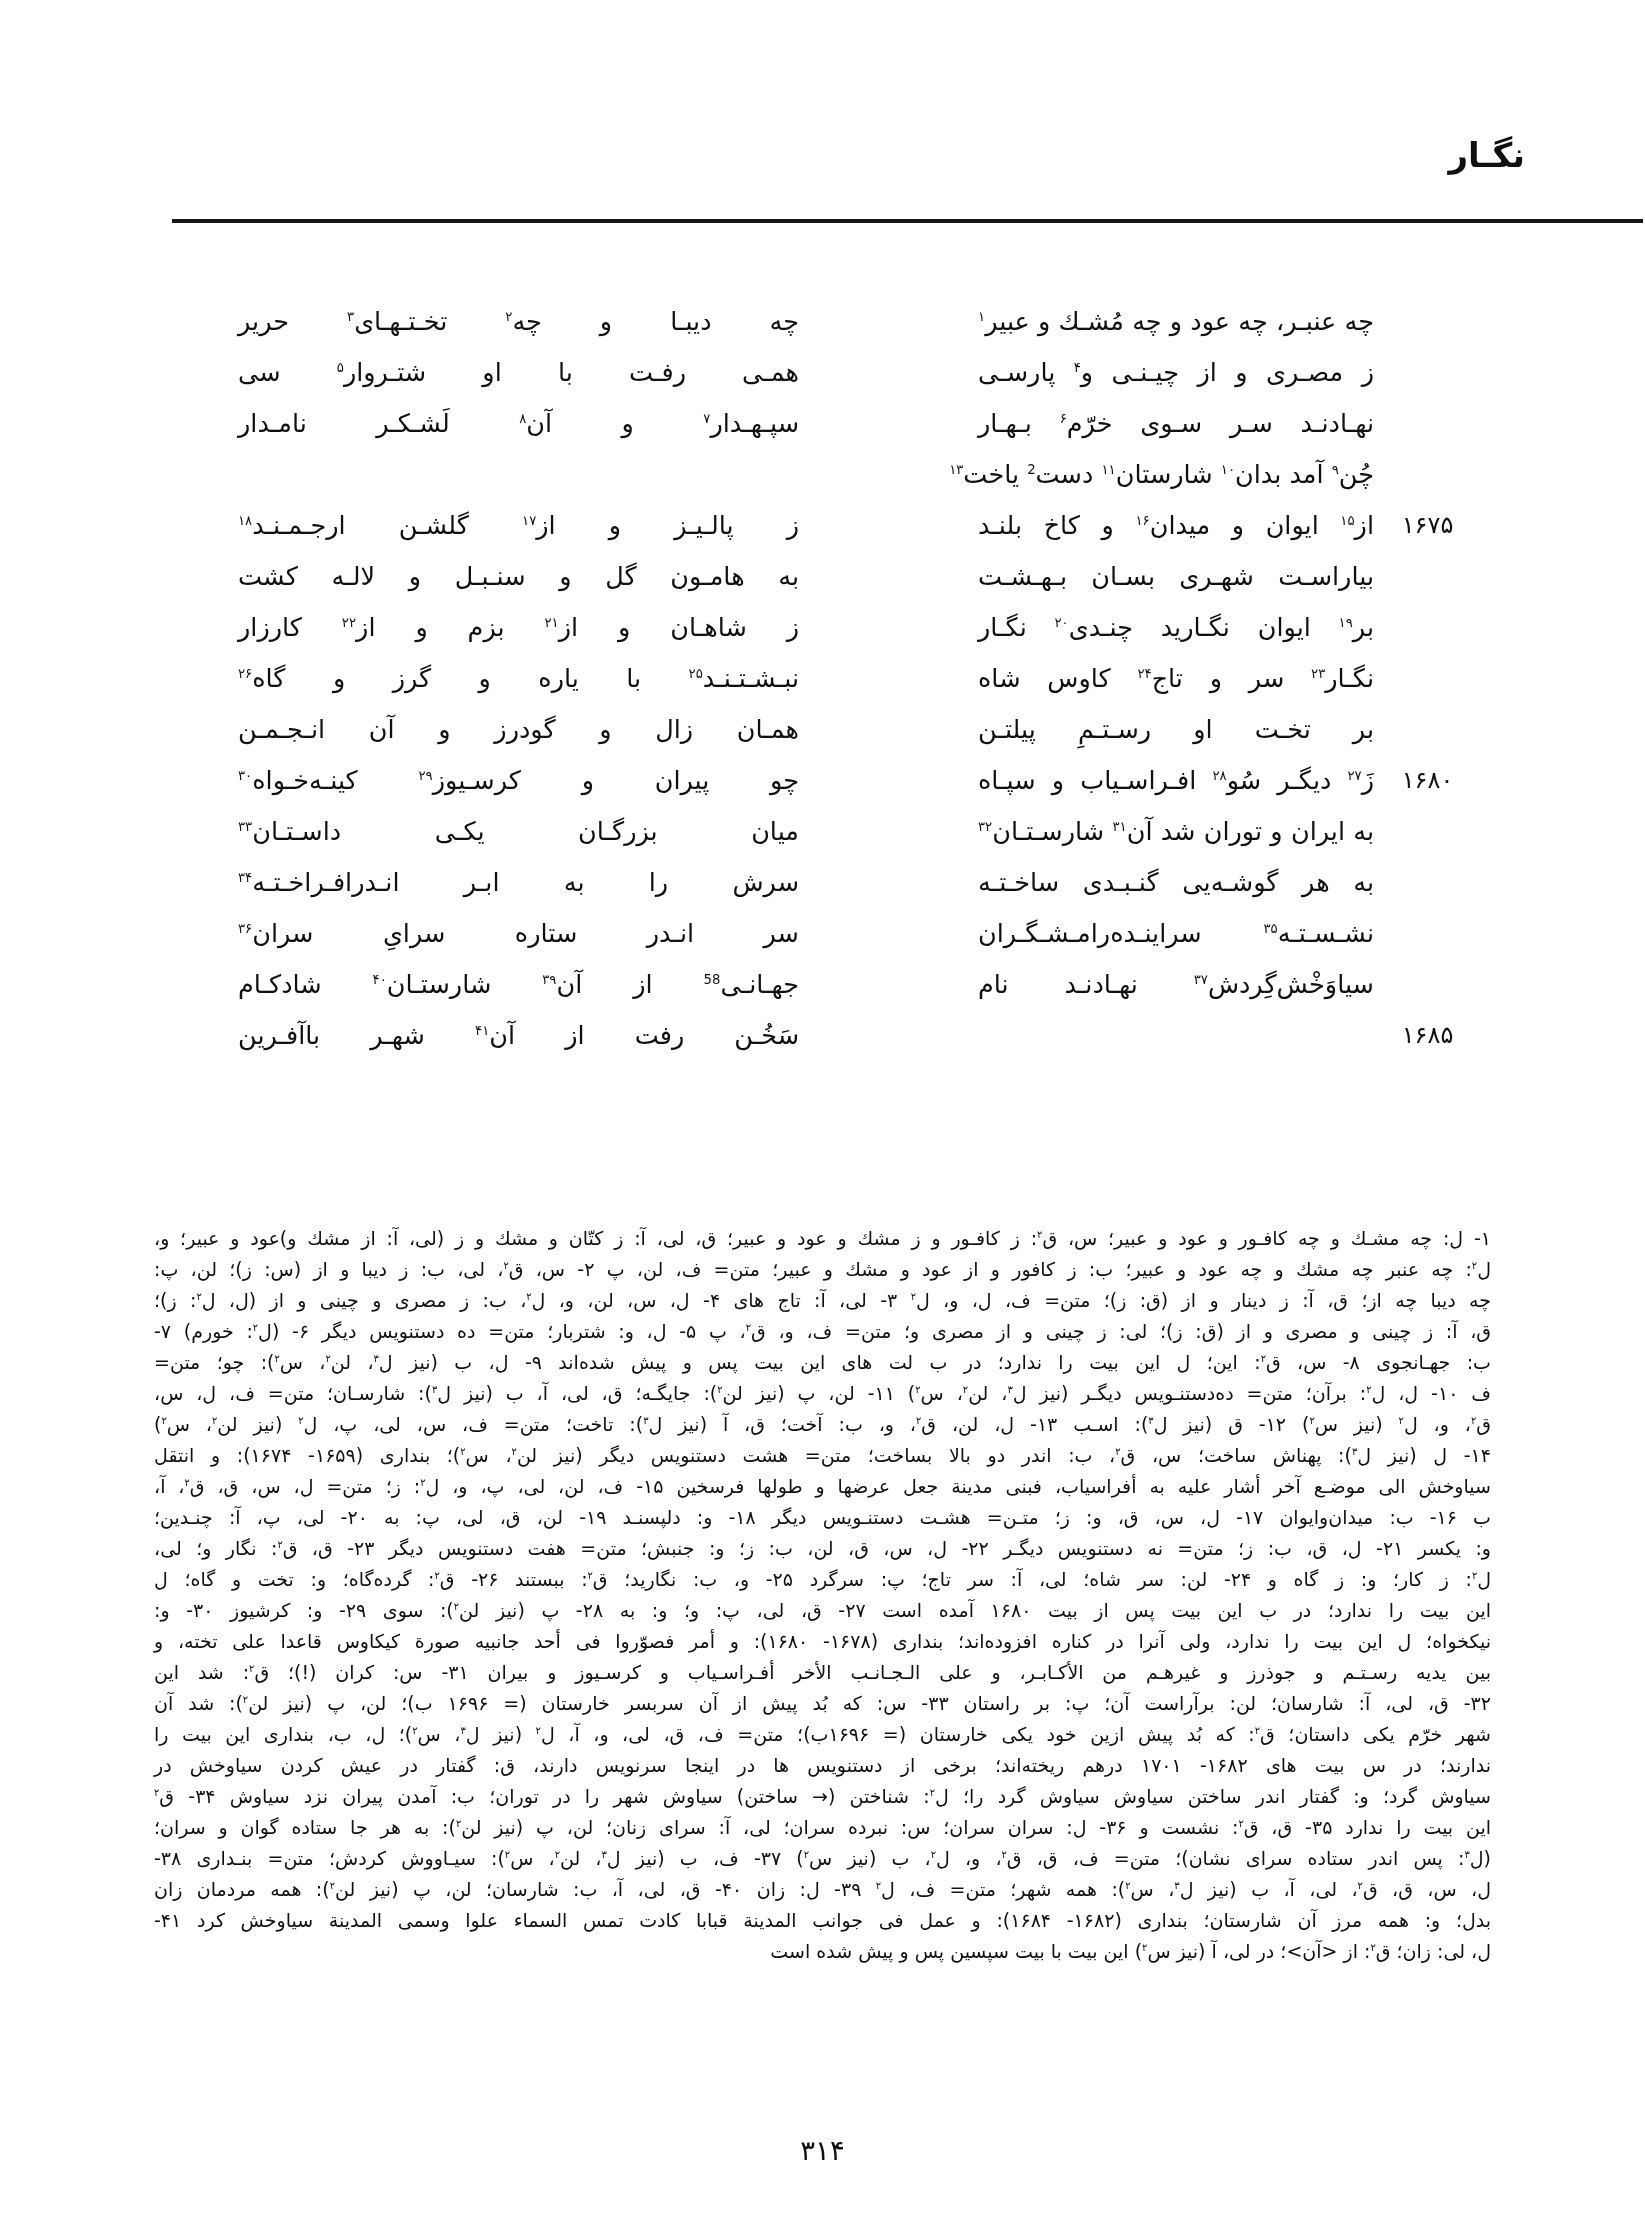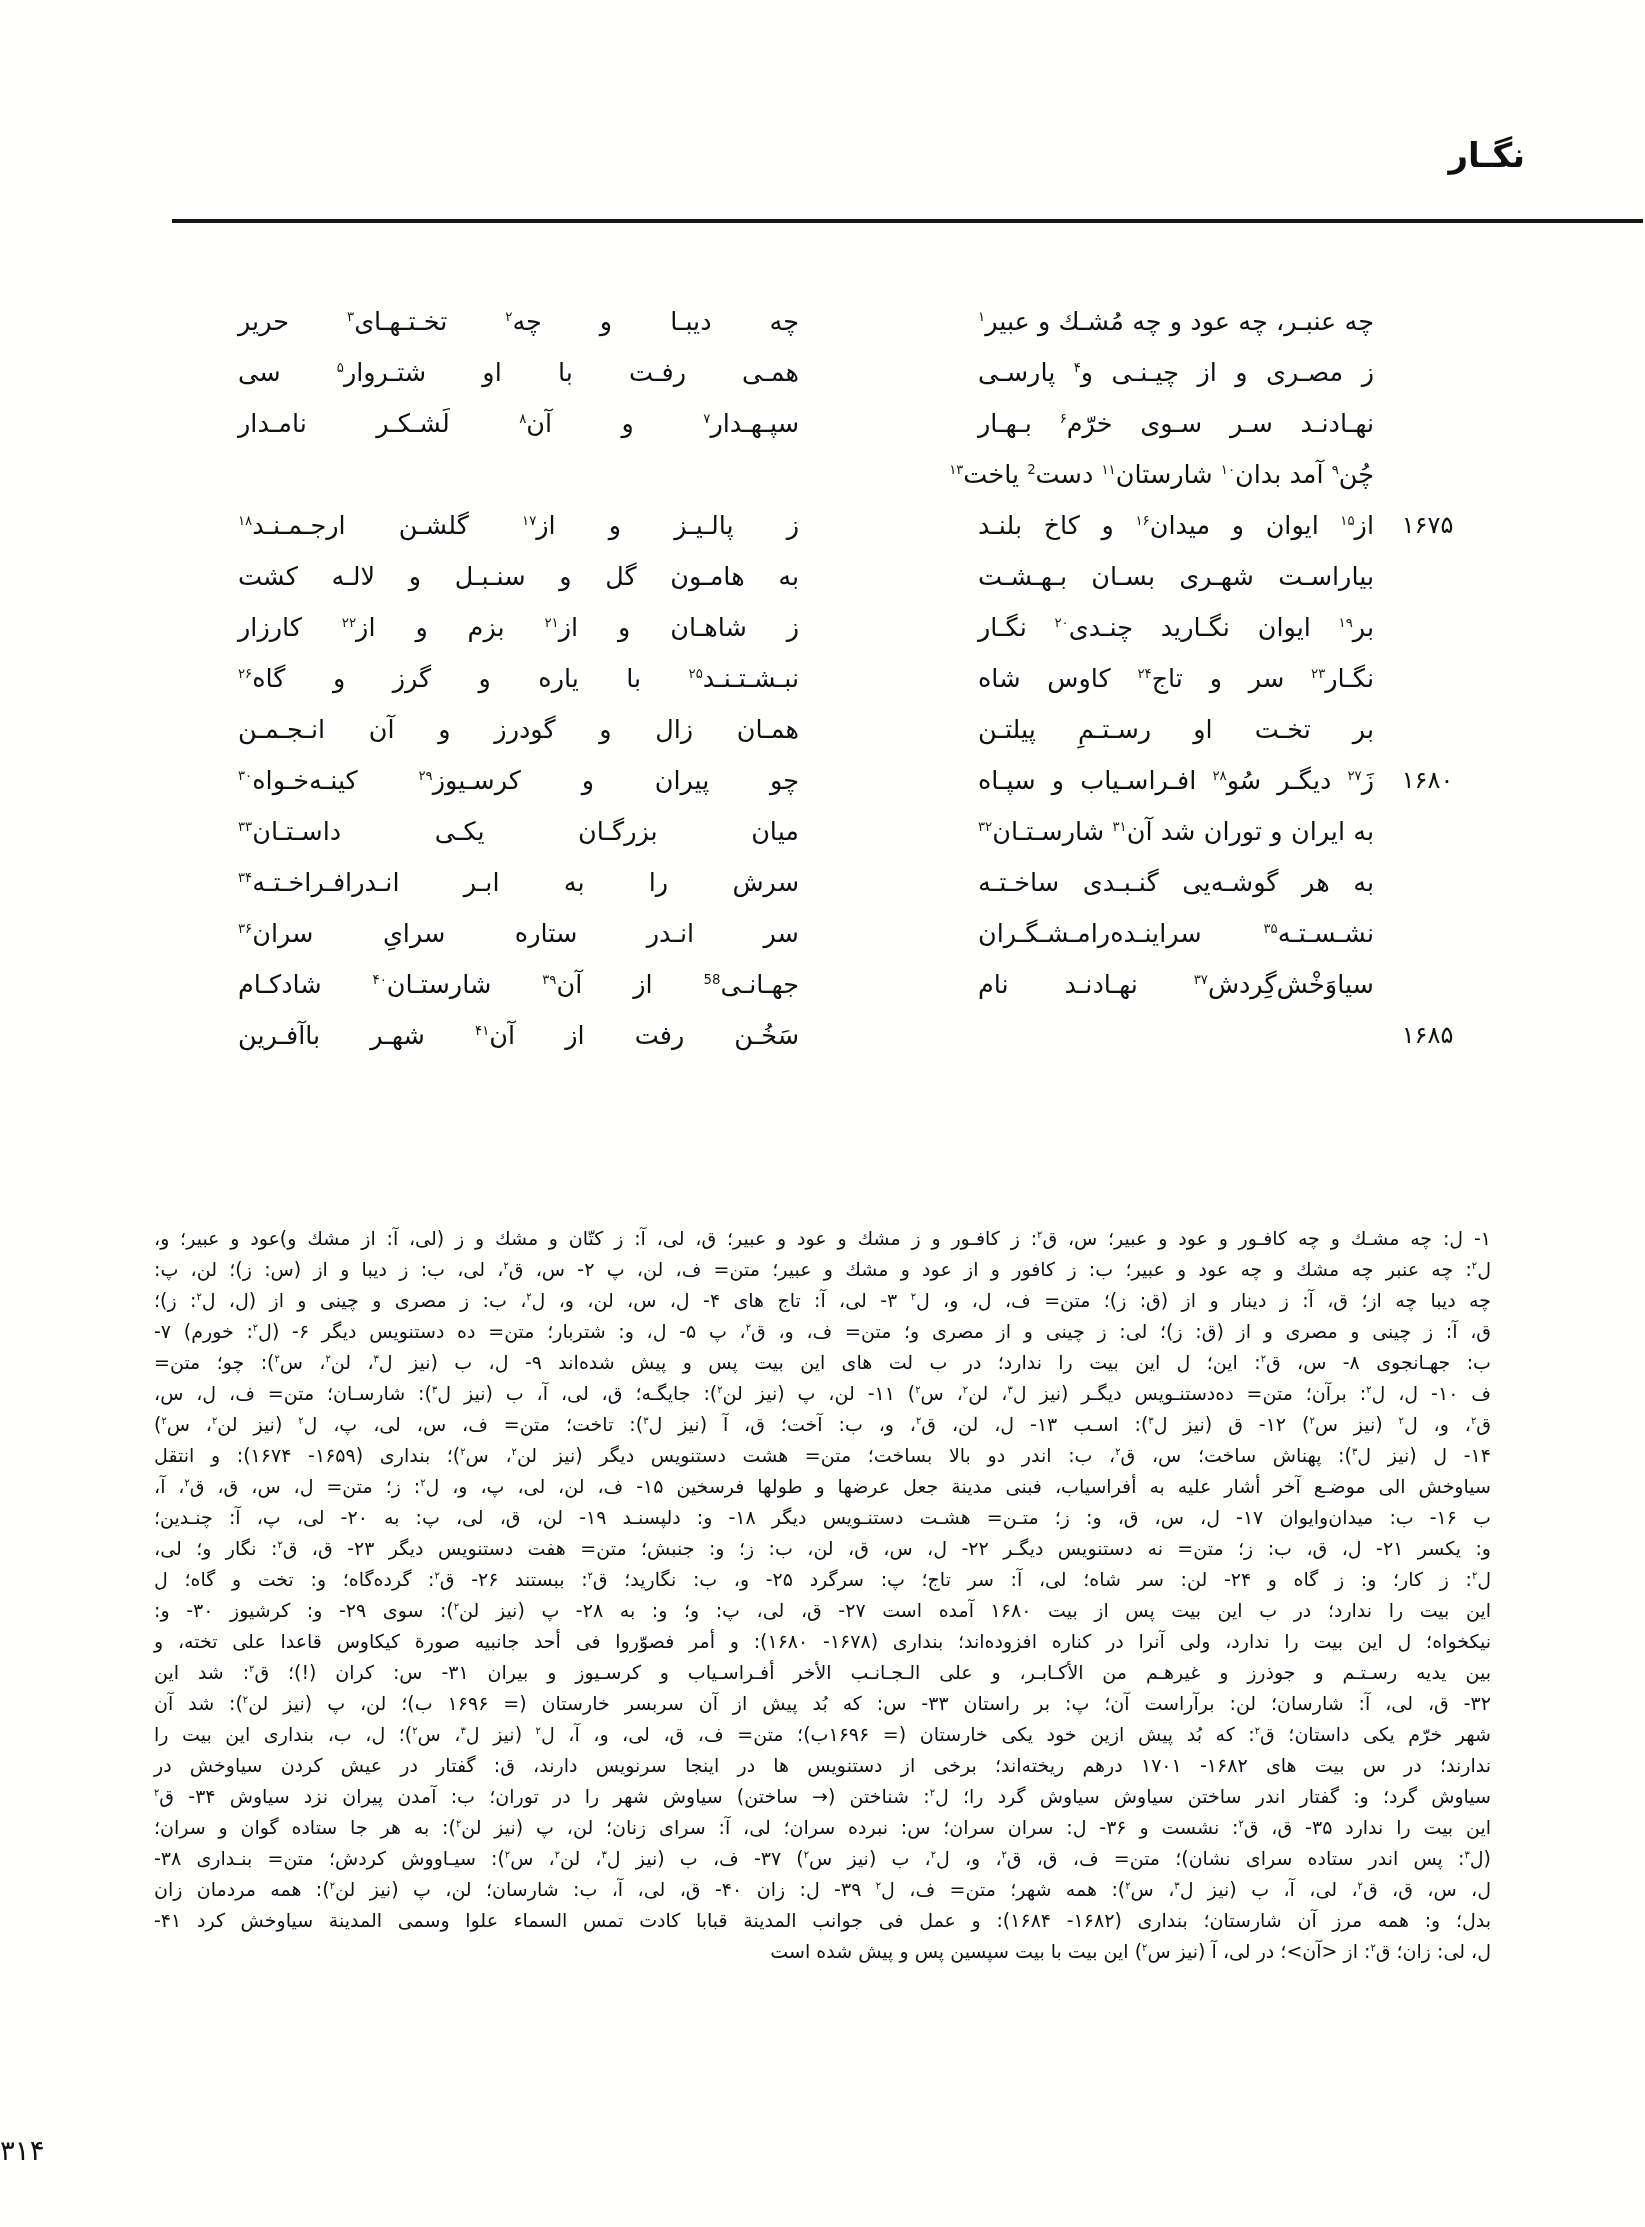--- a/index.html
+++ b/index.html
@@ -49,21 +49,21 @@
   .fn-line{
     line-height:31px;height:31px;
     text-align:justify;text-align-last:justify;
     white-space:nowrap;
     direction:rtl;
   }
   .fn-line.last{text-align-last:right;}
 
   .page-number{
     position:absolute;top:2134px;left:0;width:1645px;
-    text-align:left;font-size:27.6px;direction:rtl;
+    text-align:center;font-size:27.6px;direction:rtl;
   }
 </style>
 </head>
 <body>
 
 <div class="page">
 
   <div class="header-title">نگـار</div>
   <div class="header-rule"></div>
 

